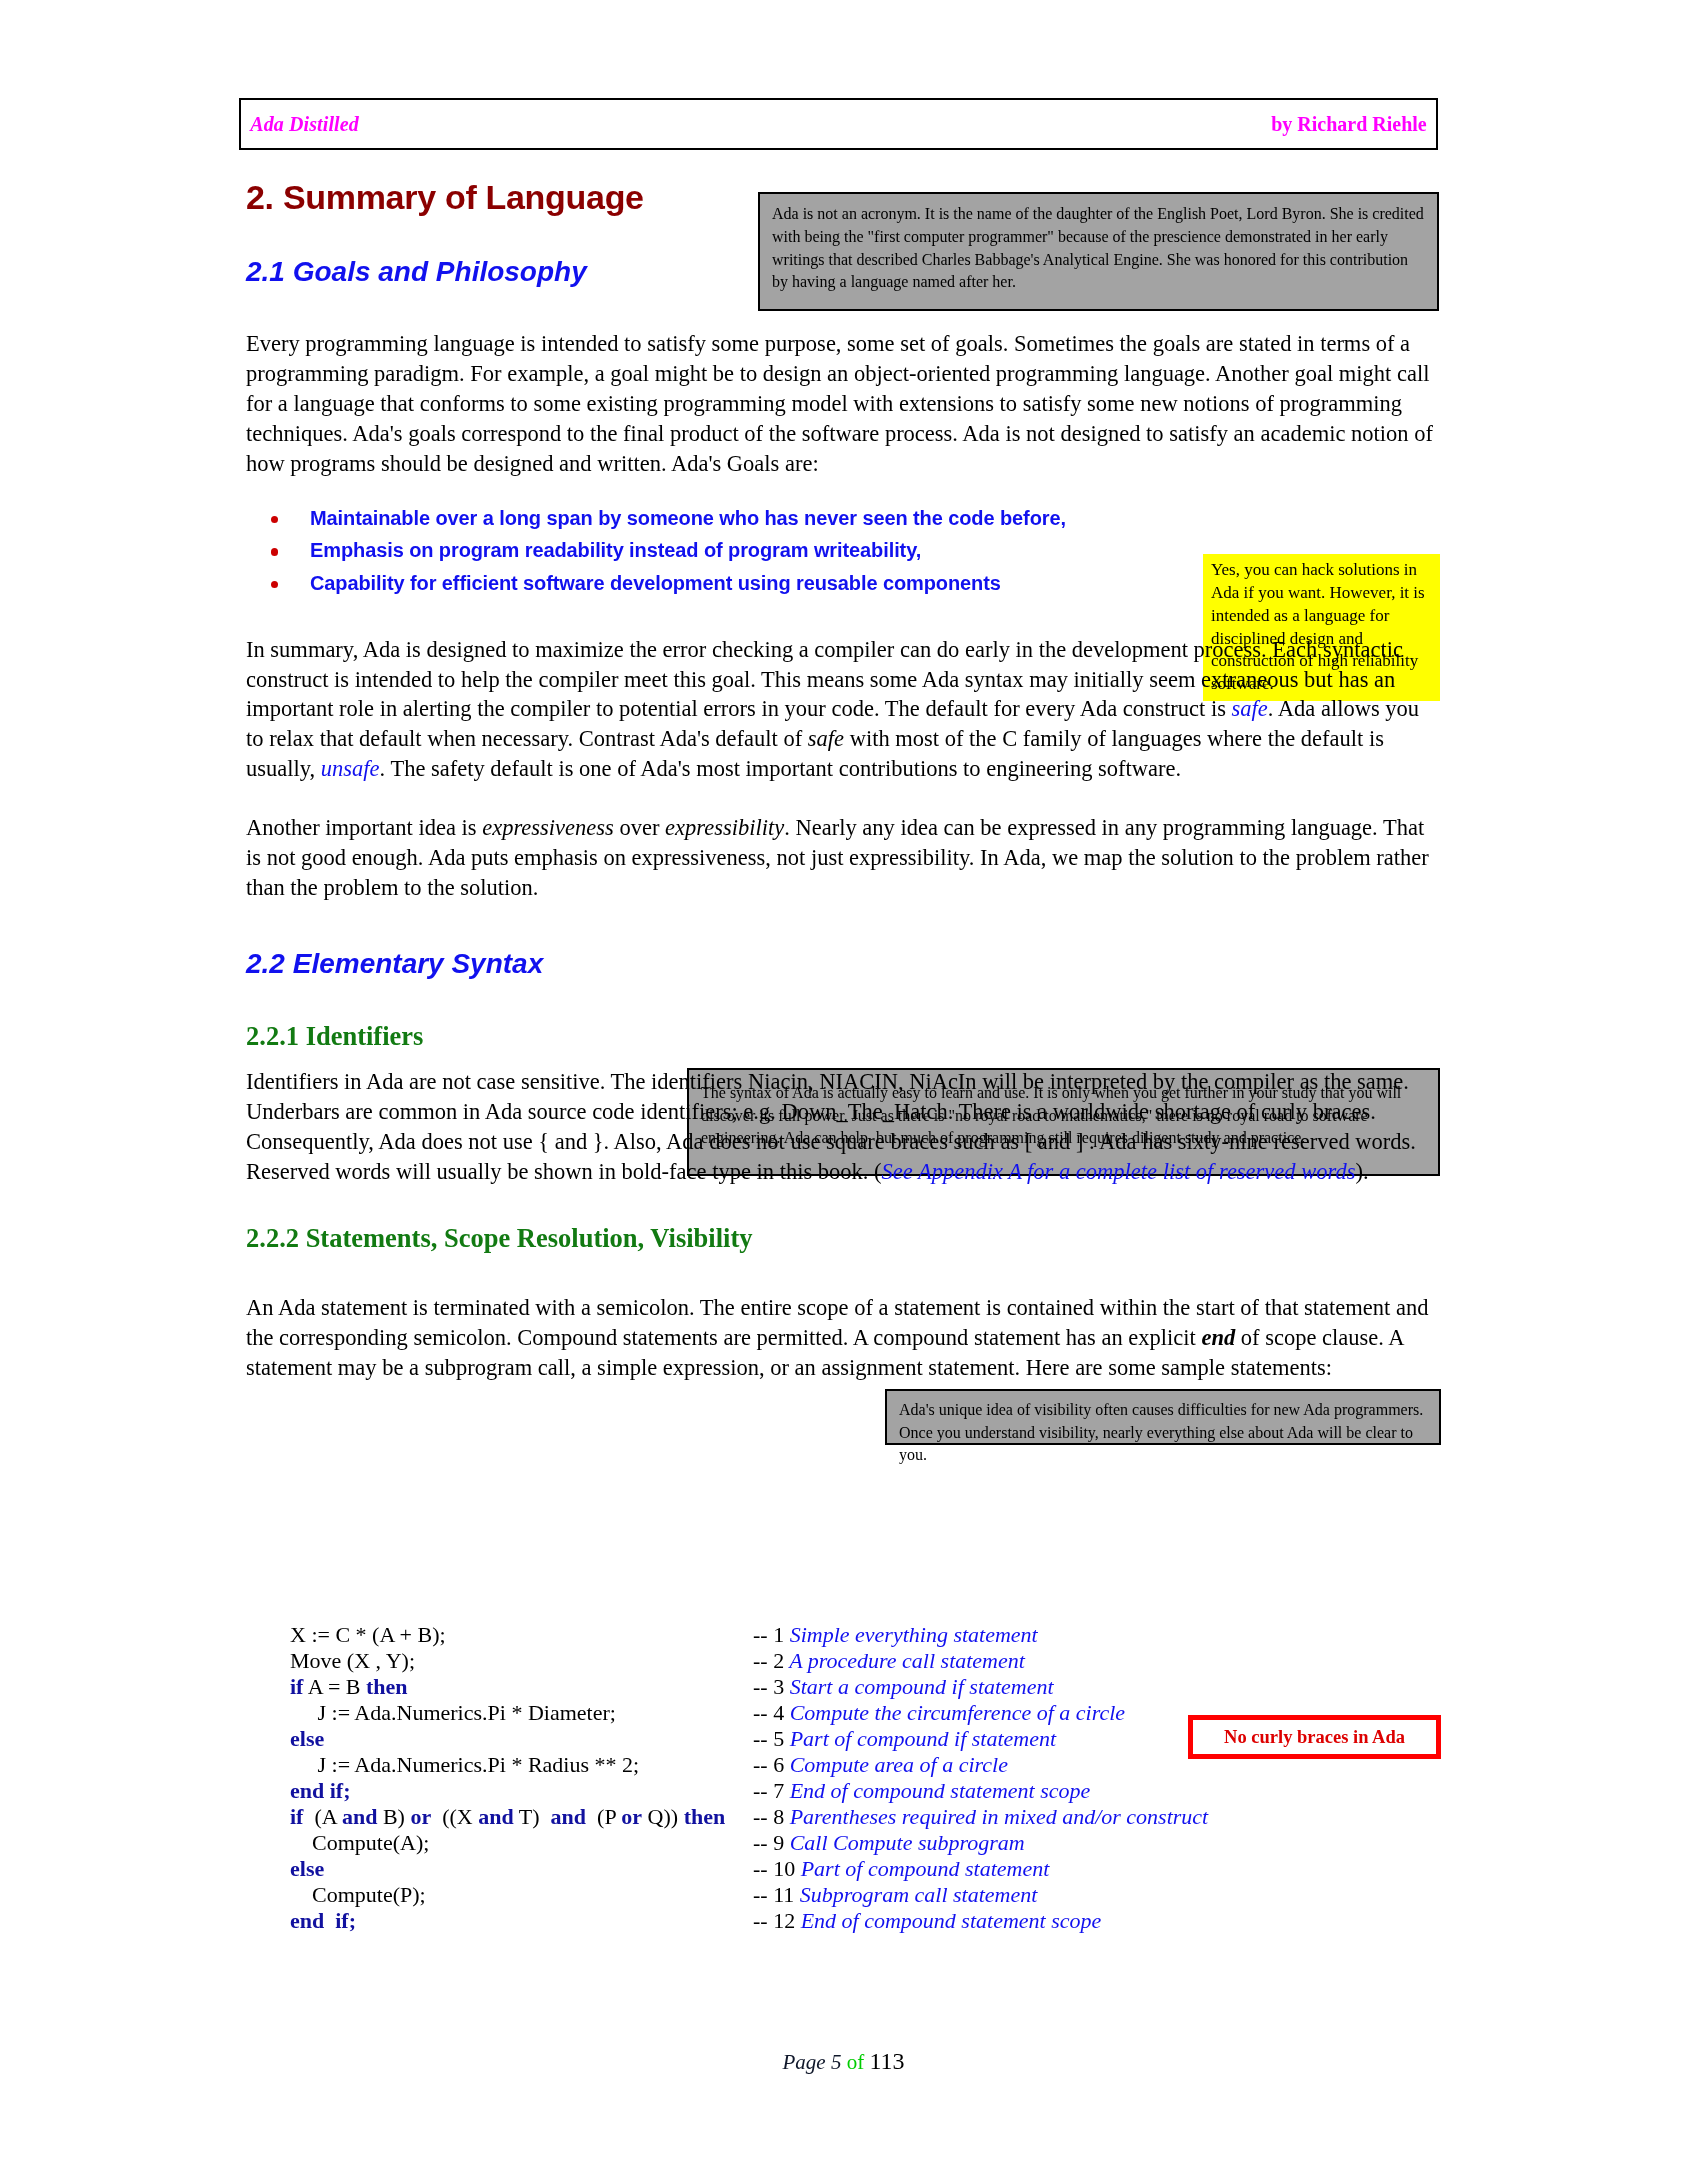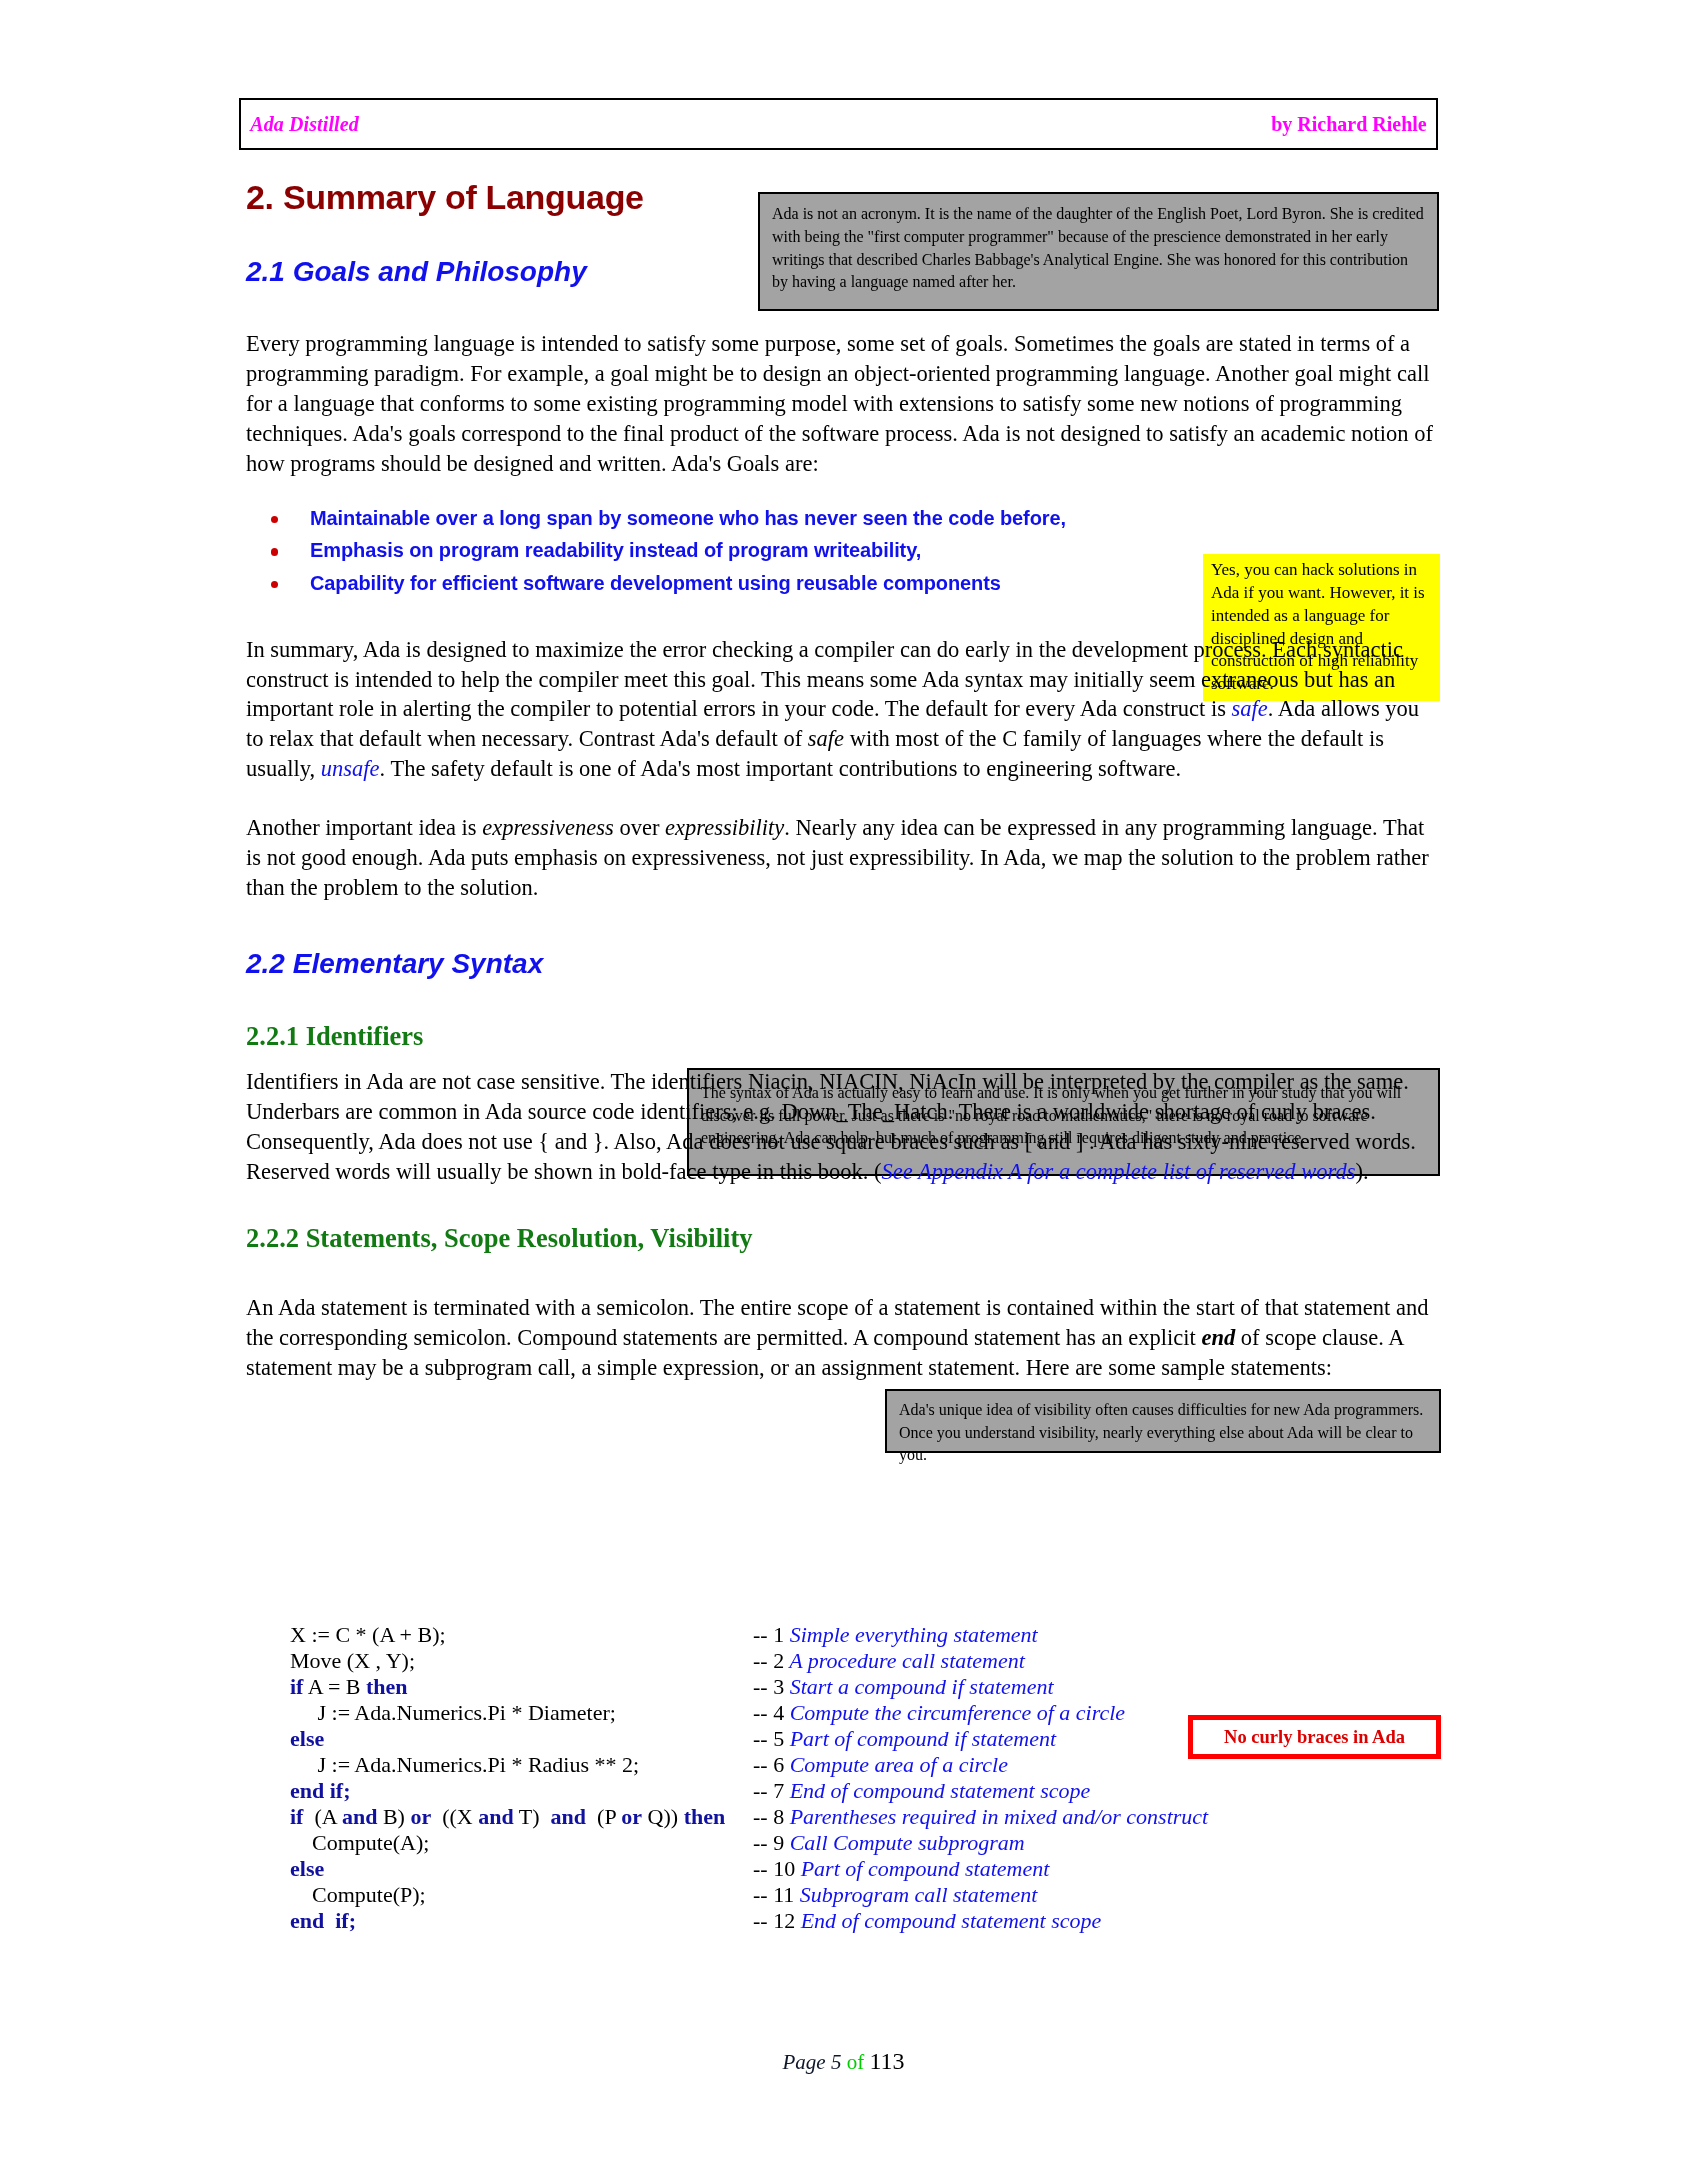--- a/index.html
+++ b/index.html
@@ -138,21 +138,21 @@
     background: #a3a3a3;
     font-family: "Liberation Serif", serif;
     font-size: 16px;
     line-height: 1.42;
     color: #000000;
     padding: 9.3px 12px 6.6px 12px;
   }
 
   #sidebox-ada-name   { left: 758px; top: 192px;  width: 681px; height: 119px; }
   #sidebox-syntax     { left: 687px; top: 1068px; width: 753px; height: 108px; padding-top: 12px;}
-  #sidebox-visibility { left: 885px; top: 1389px; width: 556px;  height: 64px; padding-top: 8px;}
+  #sidebox-visibility { left: 885px; top: 1389px; width: 556px;  height: 56px; padding-top: 8px;}
 
   
   .yellowbox {
     position: absolute;
     left: 1203px;
     top: 554px;
     width: 237px;
     background: #ffff00;
     font-family: "Liberation Serif", serif;
     font-size: 17px;

